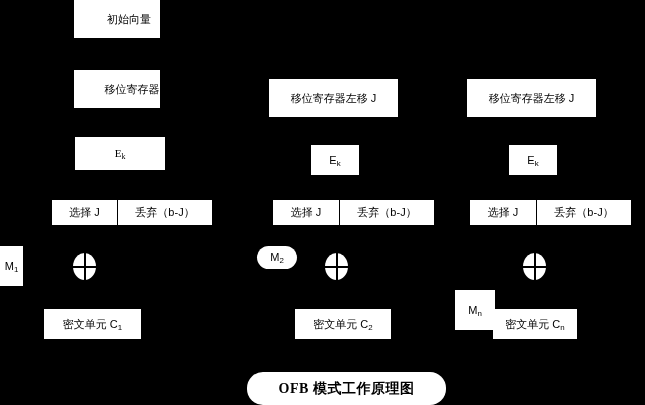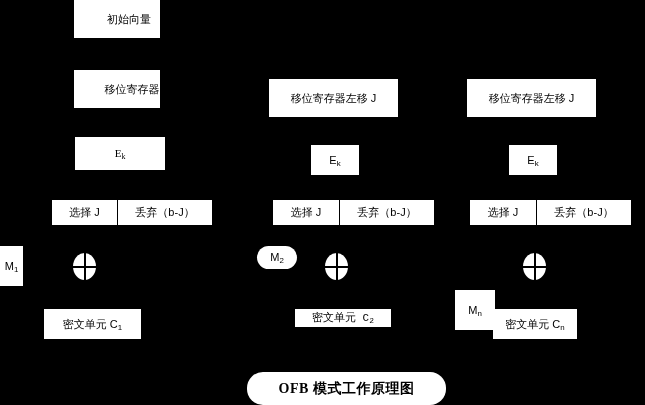--- a/index.html
+++ b/index.html
@@ -134,21 +134,21 @@
 
   <div class="box" style="left:257px; top:246px; width:40px; height:23px;border-radius:13px;">
     <span><span>M</span><sub>2</sub></span>
   </div>
 
   <div class="xor" style="left:325px; top:253px;">
     <span class="vline"></span>
     <span class="hline"></span>
   </div>
 
-  <div class="box" style="left:295px; top:309px; width:96px; height:18px;font-family:Liberation Mono, monospace;">
+  <div class="box" style="left:295px; top:309px; width:96px; height:30px;">
     <span><span>密文单元 C</span><sub>2</sub></span>
   </div>
 
   <div class="box" style="left:467px; top:79px; width:129px; height:38px;">
     <span>移位寄存器左移 J</span>
   </div>
 
   <div class="box" style="left:509px; top:145px; width:48px; height:30px;">
     <span><span>E</span><sub>k</sub></span>
   </div>

